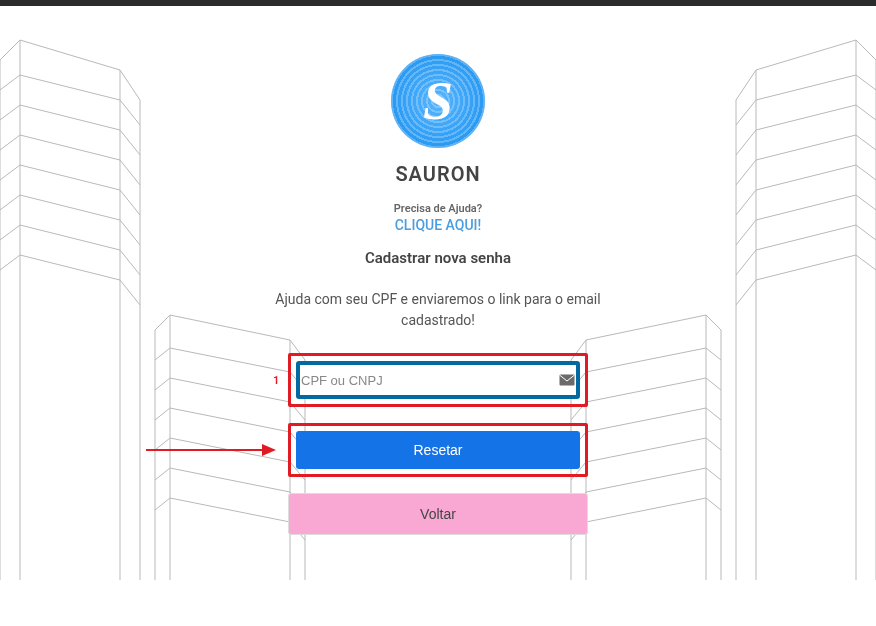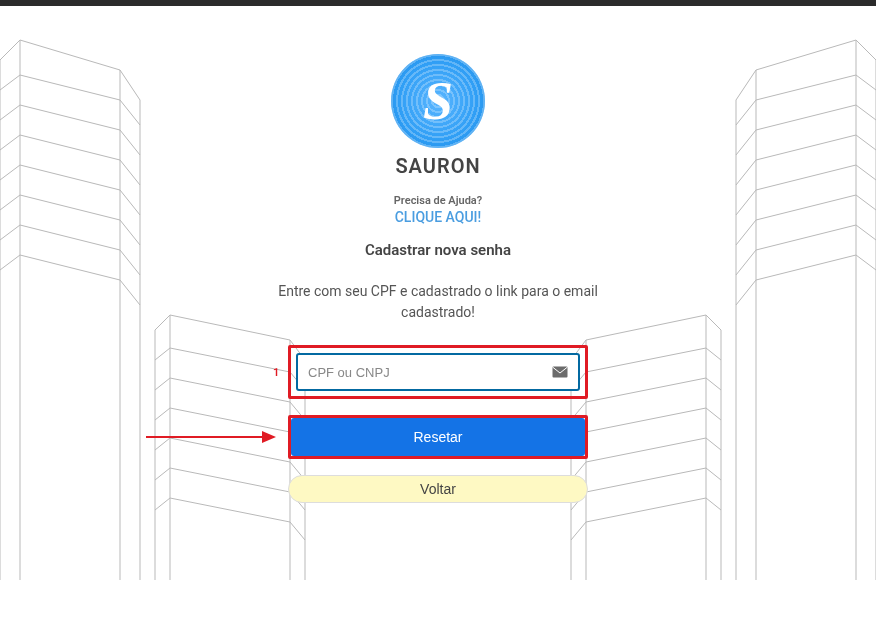--- a/index.html
+++ b/index.html
@@ -60,21 +60,21 @@
     .logo-s {
       position: relative;
       color: #fff;
       font-weight: 700;
       font-size: 54px;
       font-style: italic;
       font-family: Georgia, "Times New Roman", serif;
       z-index: 2;
     }
     .app-title {
-      margin-top: 6px;
+      margin-top: 14px;
       font-size: 20px;
       letter-spacing: 1px;
       color: #444;
       font-weight: 600;
     }
     .app-subtitle {
       margin-top: 10px;
       font-size: 14px;
       color: #555;
     }
@@ -126,38 +126,39 @@
       left: -18px;
       top: 50%;
       transform: translateY(-50%);
       font-size: 11px;
       color: #e01b24;
       font-weight: 600;
     }
     .input-wrap {
       display: flex;
       align-items: center;
-      border: 2px solid #0369a1;
+      border: 4px solid #0369a1;
       border-radius: 3px;
       background: #fff;
       height: 38px;
-      padding: 0 10px;
+      padding: 0 1px;
     }
     .input-wrap input {
       flex: 1;
       border: none;
       outline: none;
       font-size: 13px;
       color: #333;
       background: transparent;
     }
     .input-wrap input::placeholder { color: #888; }
     .mail-icon { color: #666; display: flex; align-items: center; }
     .btn-highlight {
       border: 3px solid #e01b24;
+      padding: 5px;
       border-radius: 2px;
       position: relative;
     }
     .arrow {
       position: absolute;
       left: -145px;
       top: 50%;
       transform: translateY(-50%);
       width: 130px;
       height: 20px;
@@ -168,24 +169,24 @@
       height: 38px;
       background: #1473e6;
       border: none;
       border-radius: 3px;
       color: #fff;
       font-size: 14px;
       cursor: pointer;
     }
     .btn-secondary {
       width: 100%;
-      height: 28px;
-      background: #fef9c3;
+      height: 42px;
+      background: #f9a8d4;
       border: 1px solid #ddd;
-      border-radius: 14px;
+      border-radius: 3px;
       color: #444;
       font-size: 14px;
       cursor: pointer;
     }
   </style>
 </head>
 <body>
 
 <div class="topbar"></div>
 
@@ -296,21 +297,21 @@
     <div class="app-title">SAURON</div>
   </div>
 
   <div class="help-block">
     <div class="help-label">Precisa de Ajuda?</div>
     <div class="help-link">CLIQUE AQUI!</div>
   </div>
 
   <div class="section-title">Cadastrar nova senha</div>
 
-  <div class="instructions">Entre com seu CPF e cadastrado o link para o email cadastrado!</div>
+  <div class="instructions">Ajuda com seu CPF e enviaremos o link para o email cadastrado!</div>
 
   <div class="form-area">
     <div class="input-highlight">
       <span class="marker">1</span>
       <div class="input-wrap">
         <input type="text" placeholder="CPF ou CNPJ" style="">
         <span class="mail-icon">
           <svg width="16" height="12" viewBox="0 0 16 12">
             <rect x="0.5" y="0.5" width="15" height="11" rx="1" fill="#6b6b6b"></rect>
             <path d="M 0.5 1 L 8 7 L 15.5 1" stroke="#fff" stroke-width="1" fill="none"></path>

